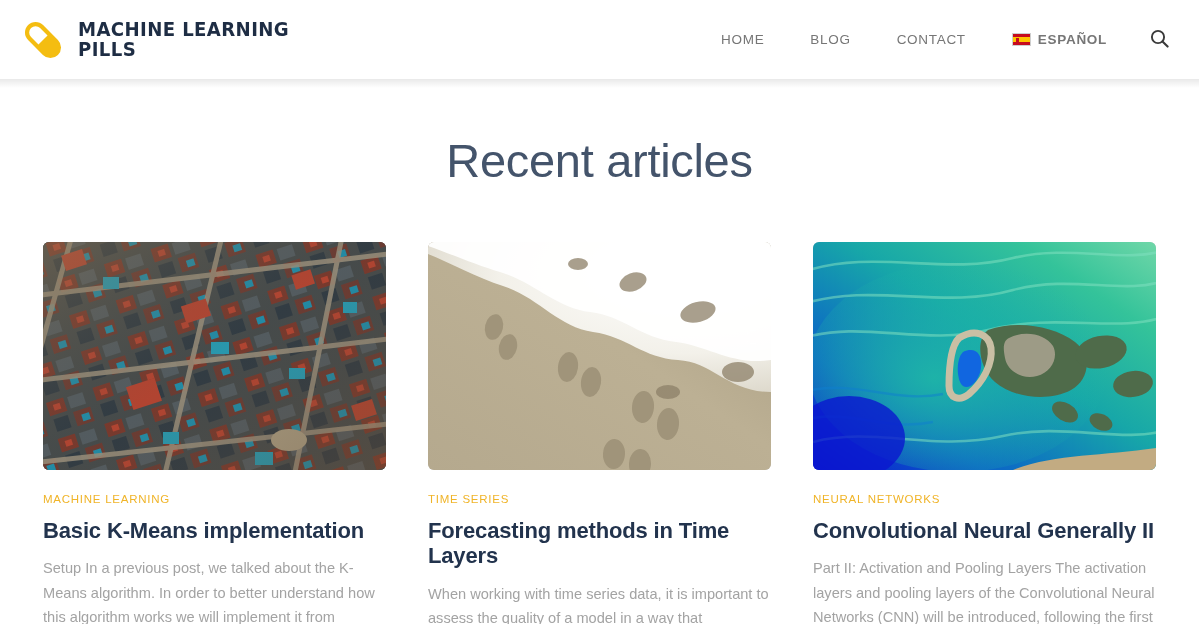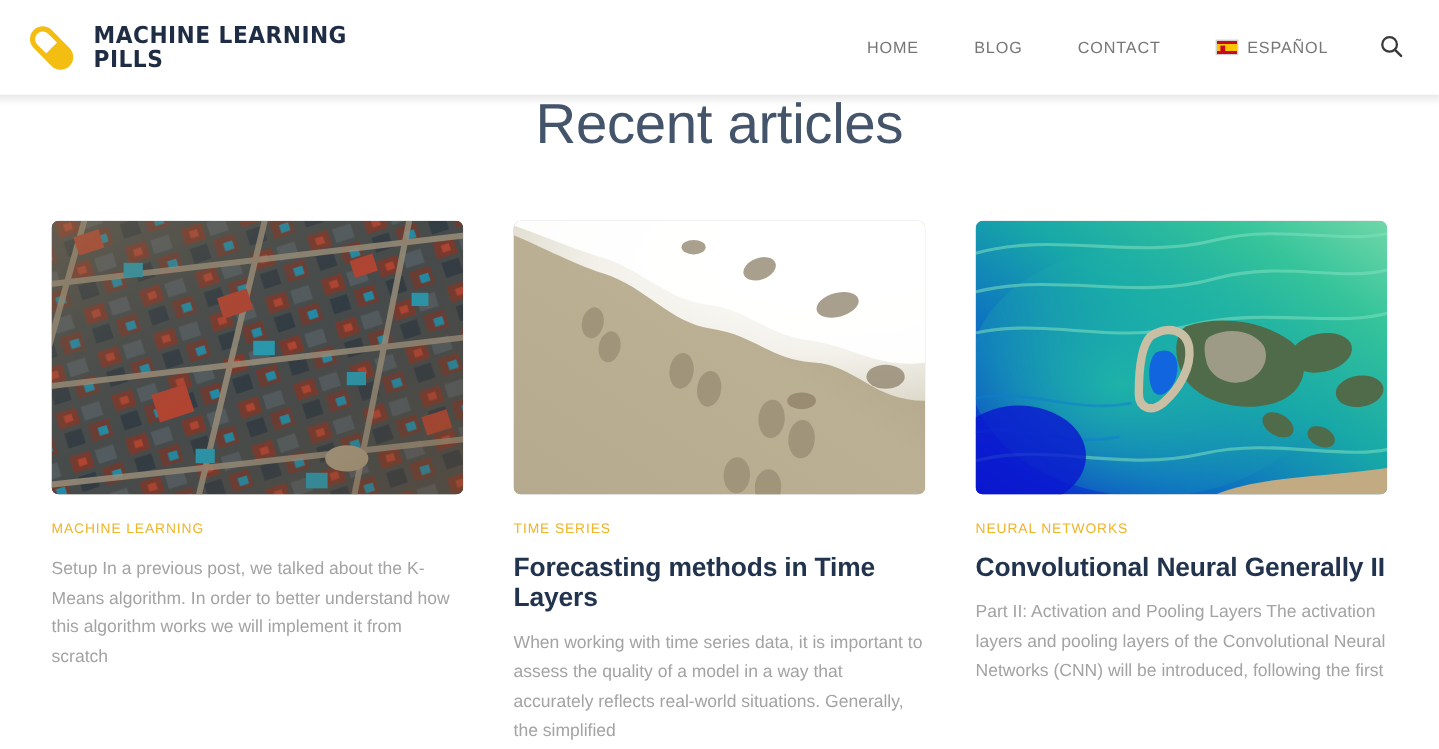--- a/index.html
+++ b/index.html
@@ -47,21 +47,21 @@
   .main-nav{ display:flex; align-items:center; gap:0; }
   .nav-link{
     color:#767676;
     font-size:13.5px;
     letter-spacing:0.7px;
     text-transform:uppercase;
     text-decoration:none;
     padding:0 23px;
     white-space:nowrap;
   }
-  .lang-item{ display:flex; align-items:center; gap:7px; padding:0 23px; text-decoration:none; }
+  .lang-item{ display:flex; align-items:center; gap:7px; padding:0 23px; text-decoration:none;font-weight:bold; }
   .flag-es{
     width:19px; height:13px; flex:0 0 19px;
     border:1px solid #cfcfcf;
     position:relative;
     background:linear-gradient(to bottom,
       #c60b1e 0, #c60b1e 25%,
       #ffc400 25%, #ffc400 75%,
       #c60b1e 75%, #c60b1e 100%);
   }
   .flag-es:before{
@@ -85,20 +85,21 @@
   }
 
   
   .page-title{
     text-align:center;
     color:#44546b;
     font-weight:normal;
     font-size:47px;
     line-height:1;
     letter-spacing:-0.3px;
+    padding-top:58px;
   }
 
   .cards{
     display:grid;
     grid-template-columns:repeat(3, 343px);
     column-gap:42px;
     justify-content:center;
     padding-top:58px;
   }
   .card{ width:343px; }
@@ -224,20 +225,21 @@
             <rect x="246" y="126" width="16" height="11"></rect>
             <rect x="300" y="60" width="14" height="11"></rect>
             <rect x="120" y="190" width="16" height="12"></rect>
             <rect x="212" y="210" width="18" height="13"></rect>
           </g>
           <ellipse cx="246" cy="198" rx="18" ry="11" fill="#cbb893"></ellipse>
           <rect width="343" height="228" fill="url(#warm1)"></rect>
         </svg>
       </a>
       <a class="card-cat" href="#">MACHINE LEARNING</a>
+      <h2 class="card-title">Basic K-Means implementation</h2>
       <p class="card-excerpt">Setup In a previous post, we talked about the K-Means algorithm. In order to better understand how this algorithm works we will implement it from scratch</p>
     </article>
 
     <article class="card">
       <a class="card-thumb" href="#">
         <svg viewBox="0 0 343 228" preserveAspectRatio="none" xmlns="http://www.w3.org/2000/svg">
           <defs>
             <linearGradient id="sand2" x1="0" y1="1" x2="1" y2="0">
               <stop offset="0%" stop-color="#b5a98e"></stop>
               <stop offset="55%" stop-color="#bcb094"></stop>

